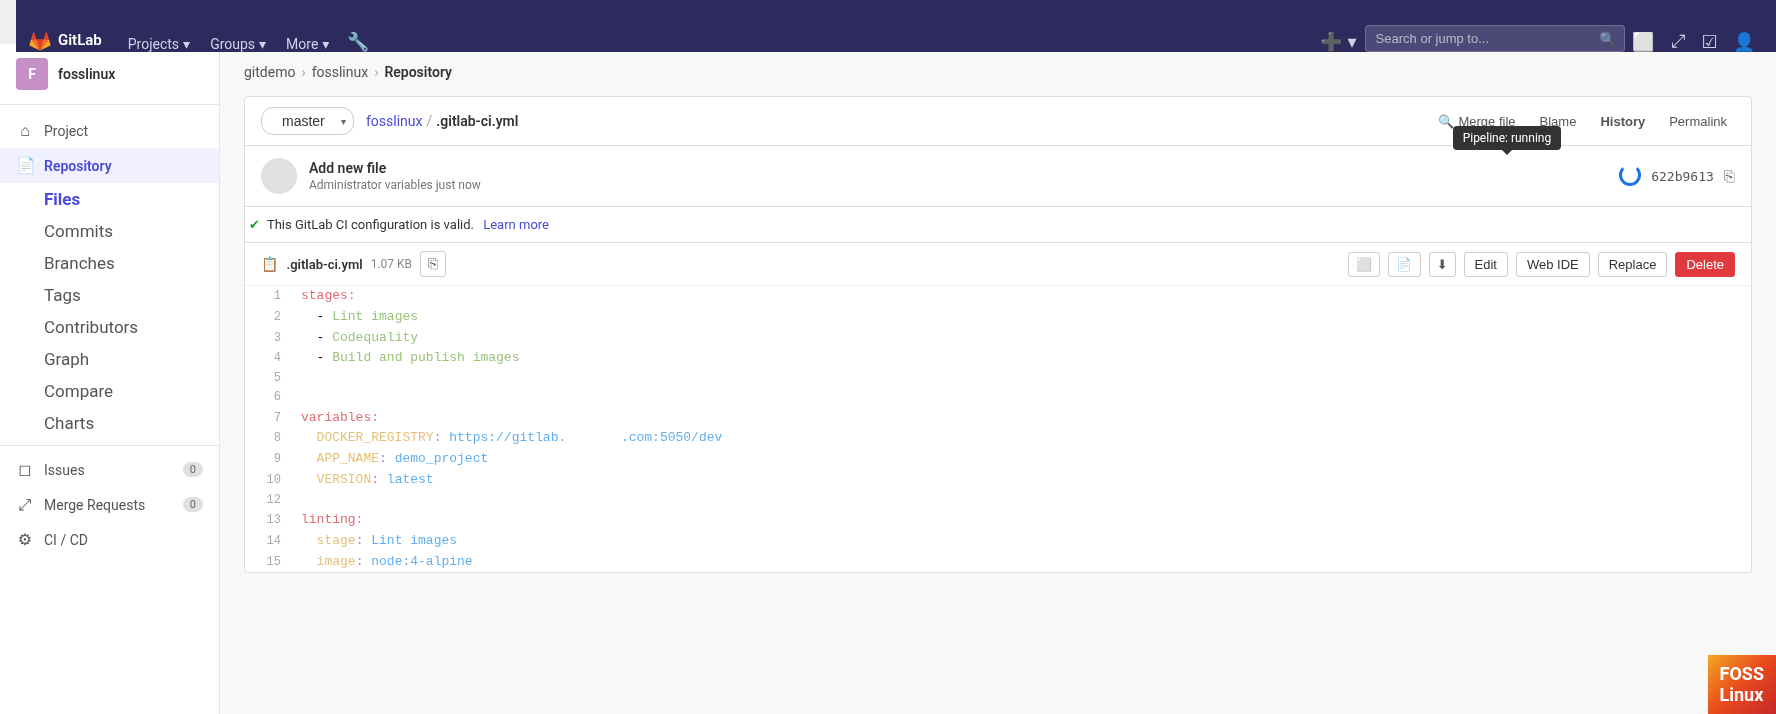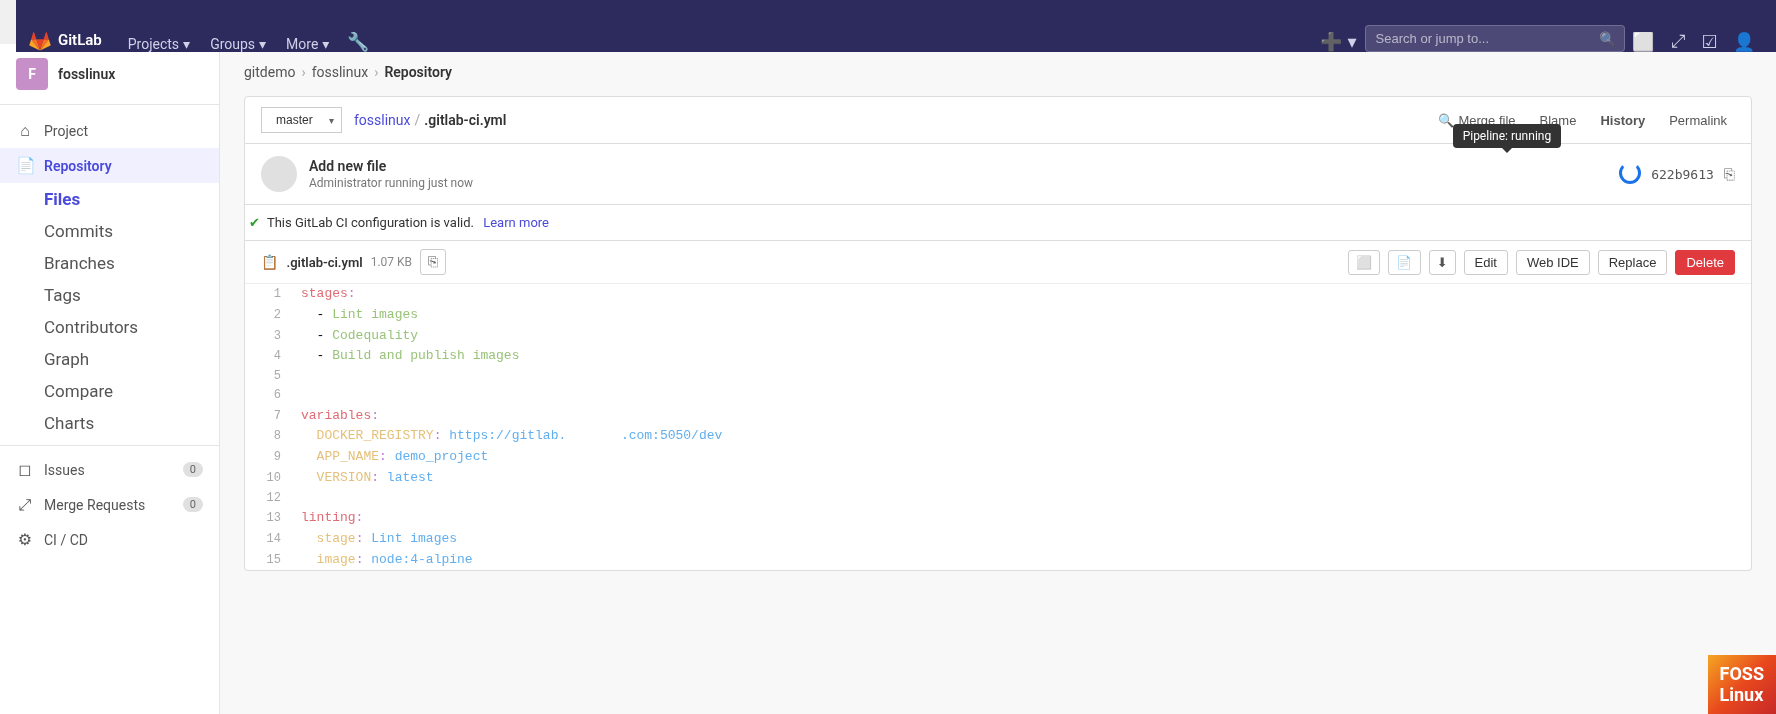--- a/index.html
+++ b/index.html
@@ -112,23 +112,23 @@
       border: 1px solid #ddd;
       border-radius: 4px 4px 0 0;
       padding: 10px 16px;
       display: flex;
       align-items: center;
       gap: 12px;
     }
     .branch-select {
       background: #fff;
       border: 1px solid #ccc;
-      border-radius: 0;
-      padding: 5px 28px 5px 14px;
-      font-size: 12px;
+      border-radius: 12px;
+      padding: 5px 28px 5px 20px;
+      font-size: 14px;
       color: #333;
       cursor: pointer;
       appearance: none;
       position: relative;
     }
     .branch-select-wrap { position: relative; display: inline-flex; align-items: center; }
     .branch-select-chevron { position: absolute; right: 8px; color: #666; pointer-events: none; font-size: 10px; }
     .file-path { display: flex; align-items: center; gap: 4px; font-size: 14px; color: #555; flex: 1; }
     .file-path-sep { color: #aaa; }
     .file-name { font-weight: 600; color: #333; }
@@ -408,21 +408,21 @@
           <span>Permalink</span>
         </button>
       </div>
     </div>
 
     <div class="commit-info-bar">
       <div class="commit-avatar"></div>
       <div class="commit-details">
         <div class="commit-msg">Add new file</div>
         <div class="commit-author">
-          <span>Administrator</span>&nbsp;<span>running just now</span>
+          <span>Administrator</span>&nbsp;<span>variables just now</span>
         </div>
       </div>
       <div class="commit-right">
 
         <div style="position:relative;">
           <span class="pipeline-tooltip">Pipeline: running</span>
           <span class="pipeline-icon" style="animation: spin 1s linear infinite; display:inline-block;"></span>
         </div>
         <span class="commit-hash">622b9613</span>
         <button class="copy-btn" title="Copy commit SHA">⎘</button>

